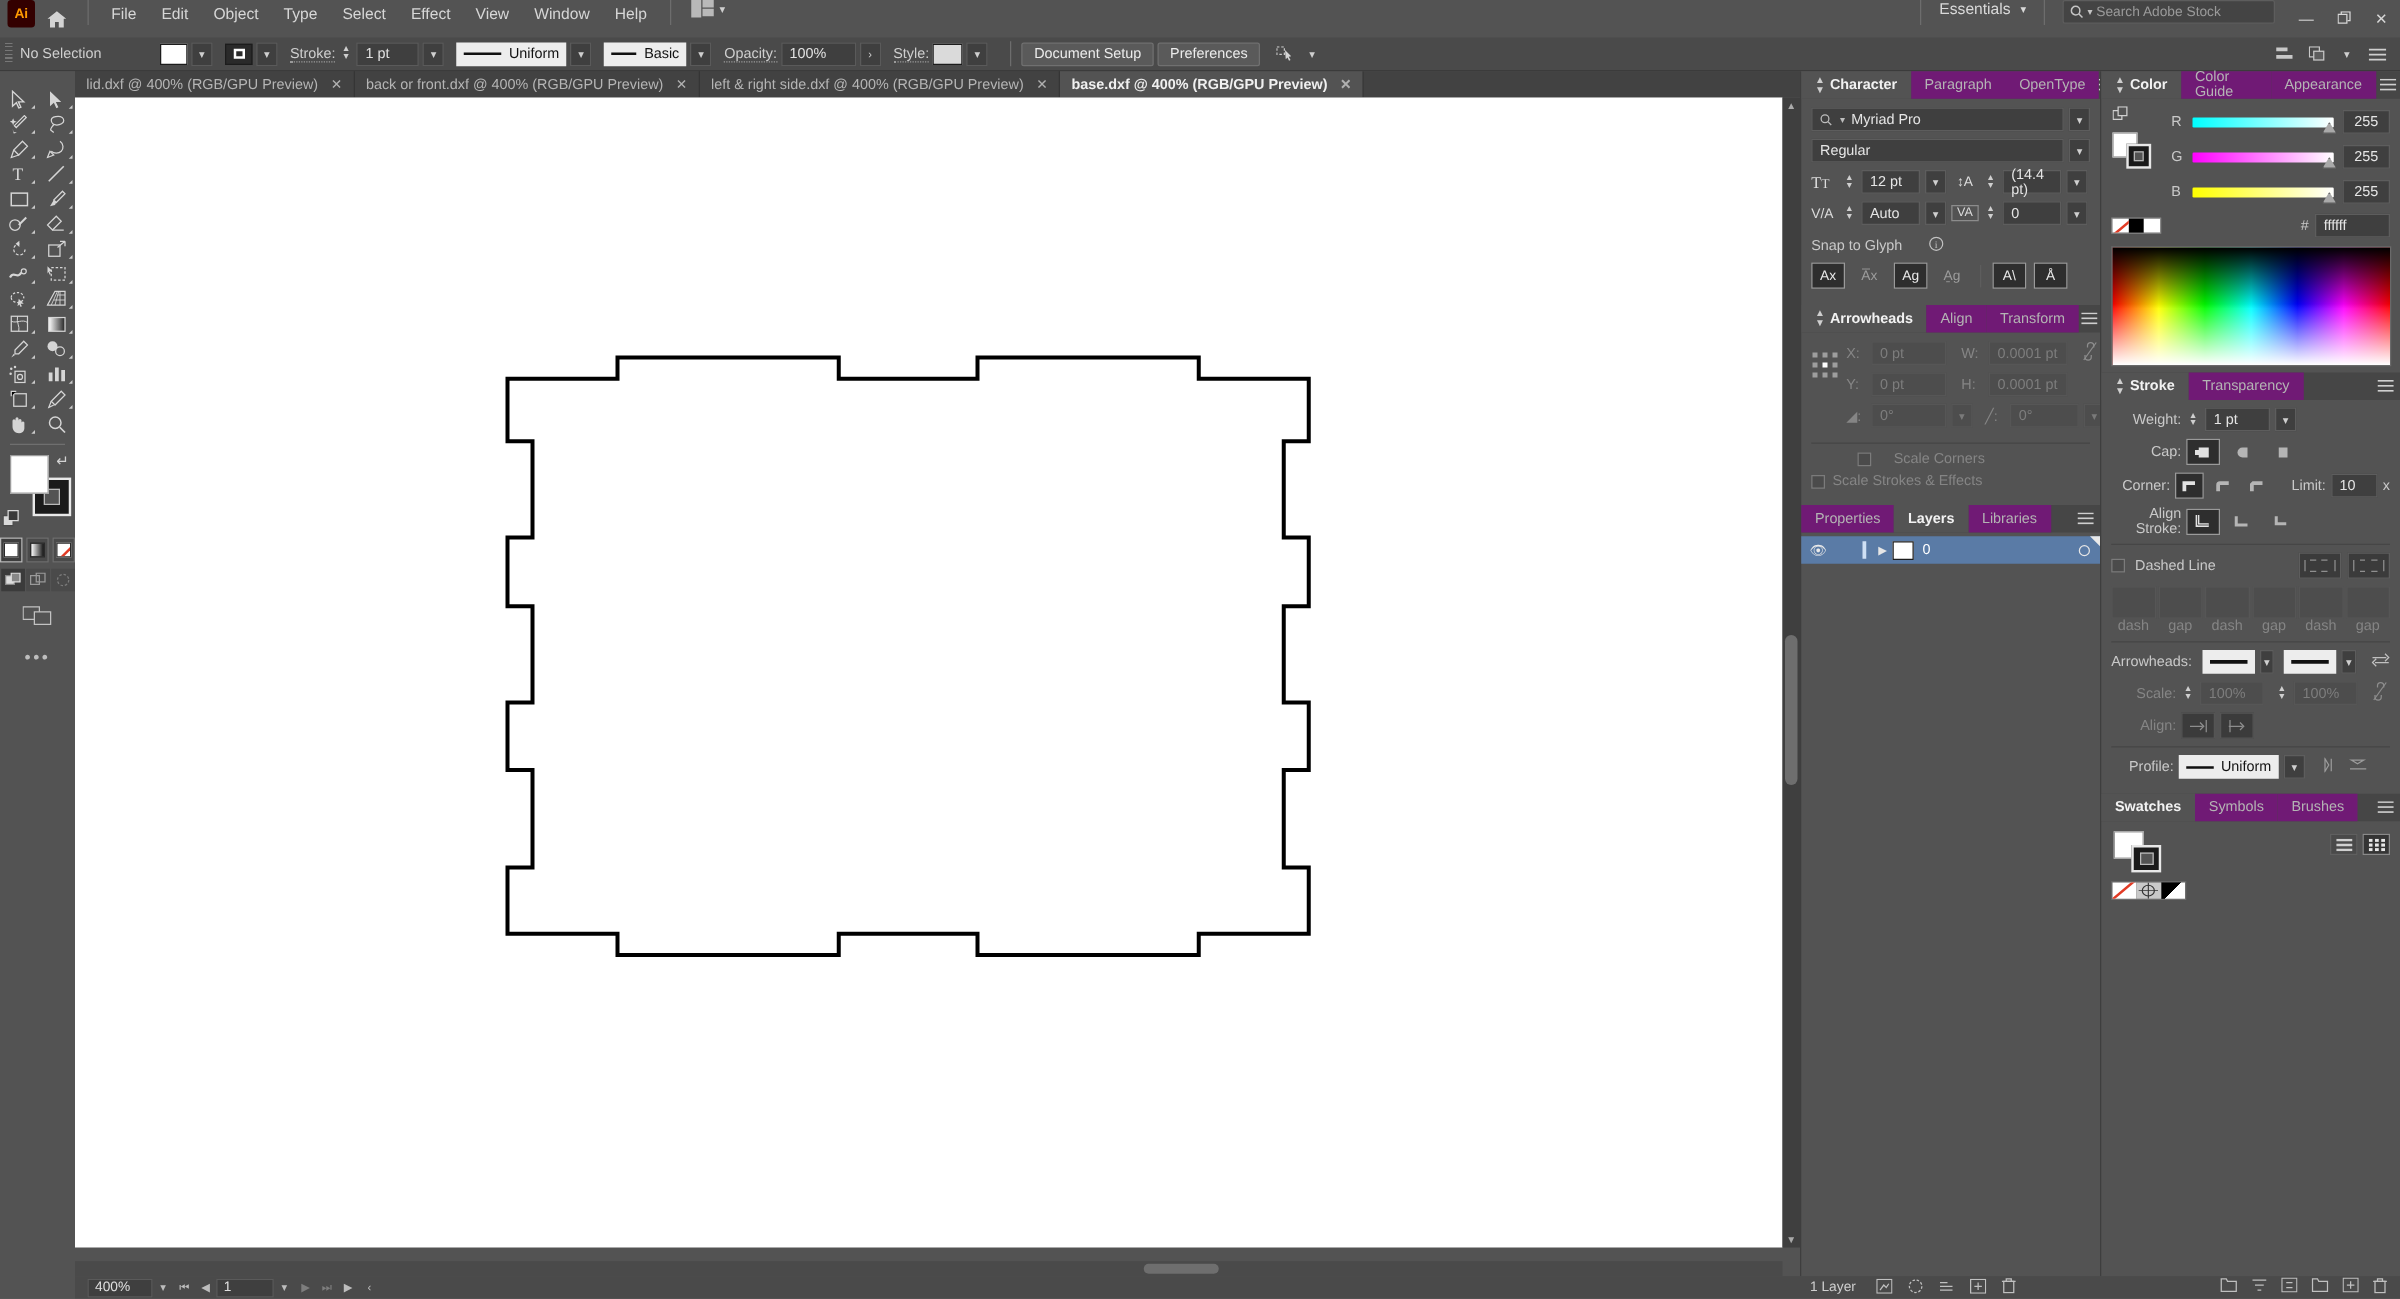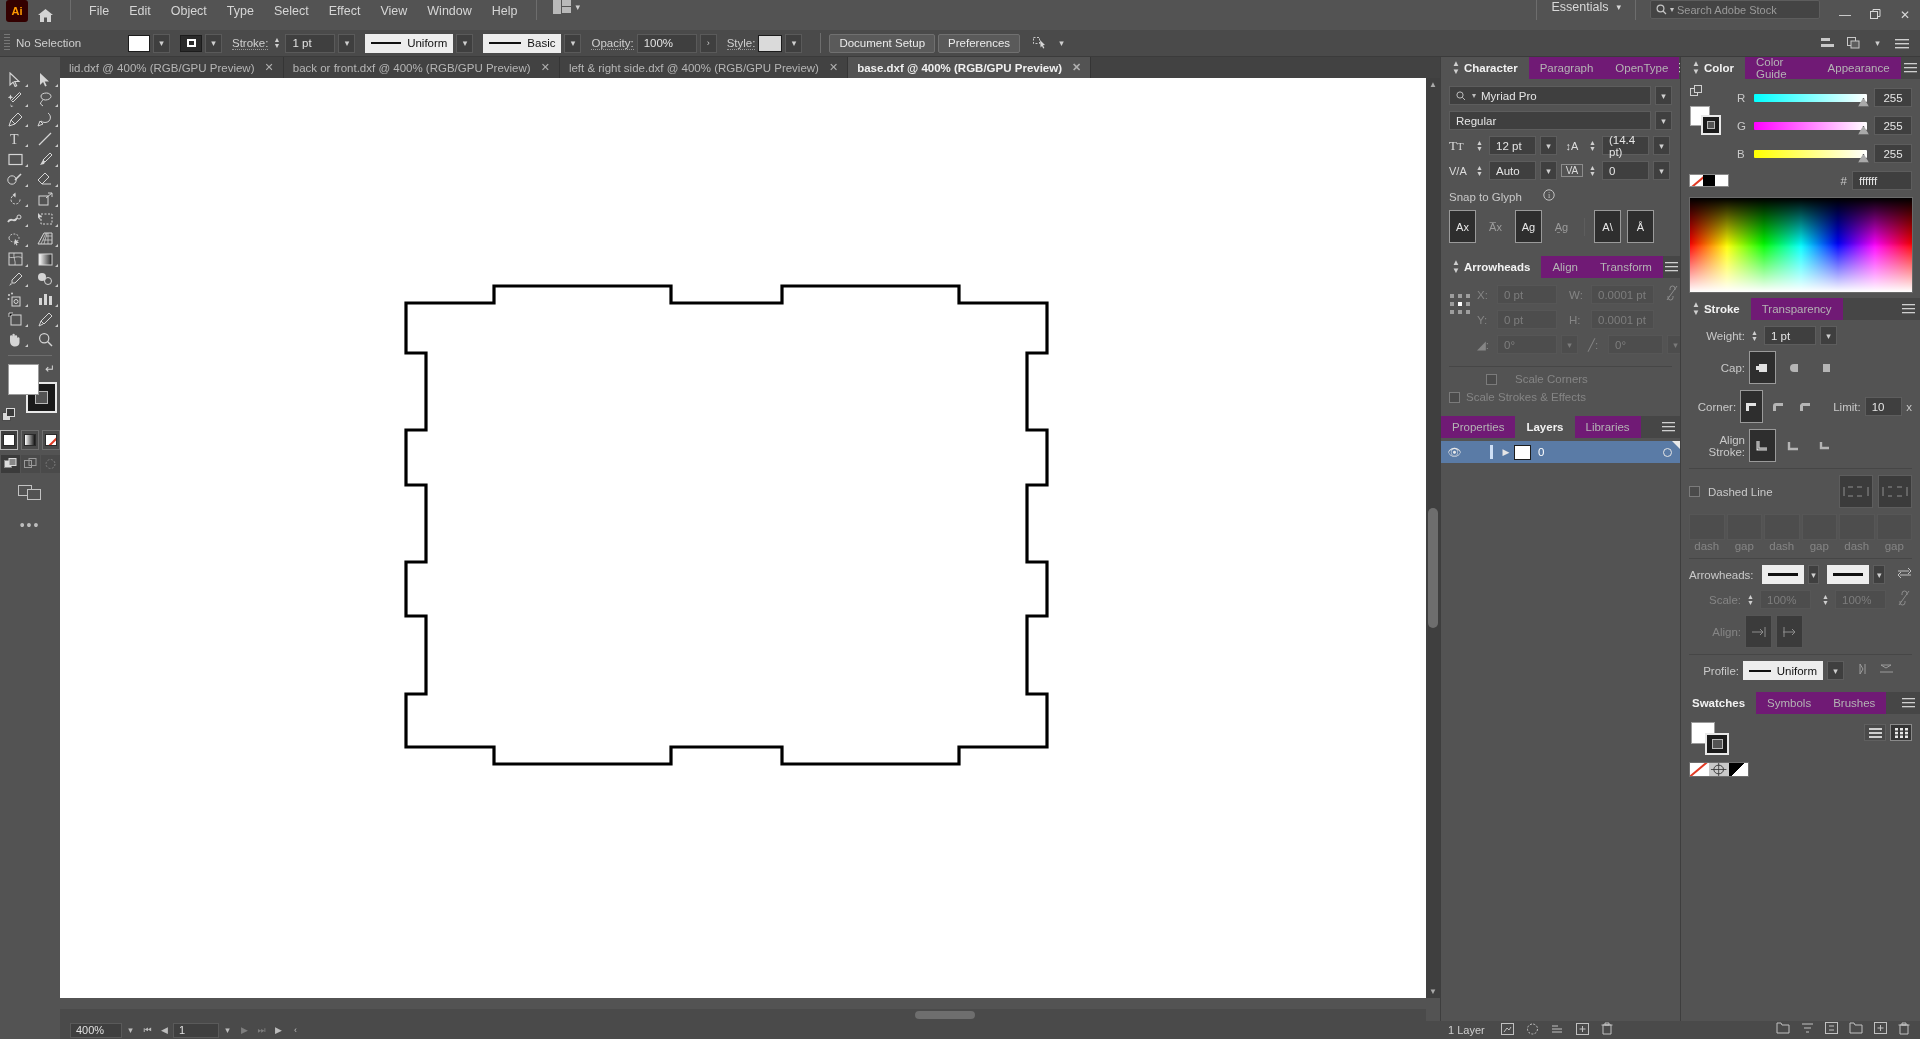--- a/index.html
+++ b/index.html
@@ -153,21 +153,21 @@
   .pbody{ padding:7px 8px; }
   .row{ display:flex;align-items:center;gap:4px;margin-bottom:6px; }
   .inp{ height:19px;background:#3f3f3f;border:1px solid #5d5d5d;color:#e5e5e5;font-size:11.5px;
      display:flex;align-items:center;padding:0 6px;}
   .inp.dim{ color:#7d7d7d;background:#4d4d4d;border-color:#565656; }
   .dd{ width:17px;height:19px;background:#3f3f3f;border:1px solid #5d5d5d;color:#cfcfcf;font-size:9px;
      display:flex;align-items:center;justify-content:center;}
   .dd.dim{ color:#7a7a7a;background:#4d4d4d;border-color:#565656;}
   .lbl{ font-size:11.5px;color:#c9c9c9; }
   .lbl.dim{ color:#858585; }
-  .glyphbtn{ width:27px;height:33px;background:#3b3b3b;border:1px solid #5d5d5d;
+  .glyphbtn{ width:27px;height:21px;background:#3b3b3b;border:1px solid #5d5d5d;
      display:flex;align-items:center;justify-content:center;color:#e8e8e8;font-size:11px;}
   .glyphbtn.on{ background:#2e2e2e;border-color:#9a9a9a; }
   .glyphbtn.off{ background:transparent;border-color:transparent;color:#9c9c9c; }
   .sep{ height:1px;background:#464646;margin:6px 0; }
   .emptytxt{ text-align:center;color:#8d8d8d;font-size:11.5px;padding:44px 0; }
   .chk{ width:11px;height:11px;border:1px solid #7b7b7b;background:#4b4b4b;display:inline-block;}
 
   
   .slider{ position:relative;height:8px;border-radius:1px;}
   .slider .knob{ position:absolute;top:4px;width:11px;height:9px;
@@ -295,21 +295,21 @@
         <div class="box" style="width:88px;">
           <span class="lineicon"></span>
           <span>Uniform</span>
         </div>
       </div>
       <div class="chev">▾</div>
     </div>
 
     <div class="cgroup">
       <div class="combo">
-        <div class="box" style="width:78px;">
+        <div class="box" style="width:66px;">
           <span class="lineicon" style="width:48px;"></span>
           <span>Basic</span>
         </div>
       </div>
       <div class="chev">▾</div>
     </div>
 
     <div class="cgroup">
       <div class="cb-lbl dotted">Opacity:</div>
       <div class="field" style="width:60px;">100%</div>

